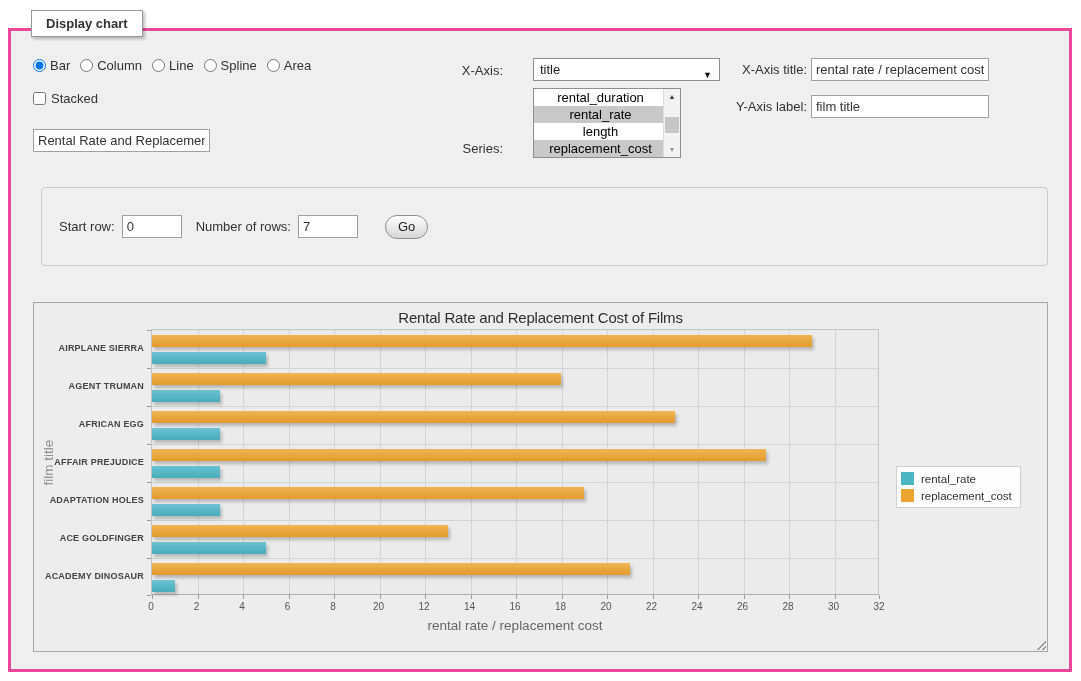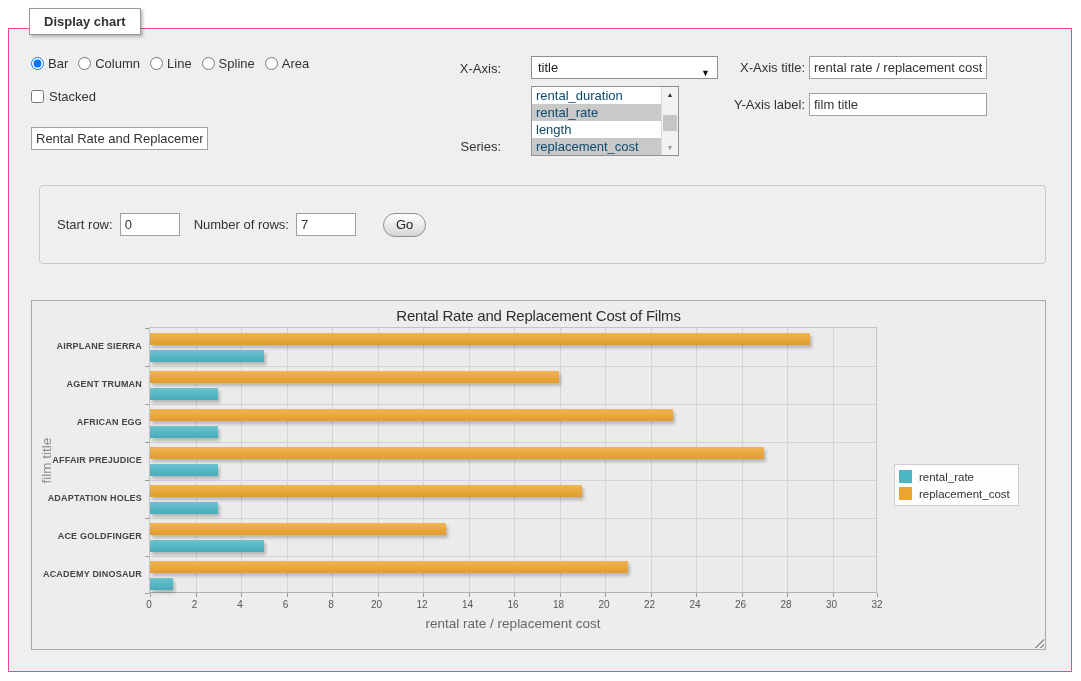--- a/index.html
+++ b/index.html
@@ -1,33 +1,33 @@
 <!DOCTYPE html>
 <html><head>
 <meta charset="utf-8">
 <style>
   * { box-sizing: border-box; margin: 0; padding: 0; }
   html,body { width:1081px; height:681px; background:#fff; font-family:"Liberation Sans", sans-serif; }
-  .fieldset { position:absolute; left:8px; top:28px; width:1064px; height:644px; background:#efefef; border:1px solid #ec4899; }
+  .fieldset { position:absolute; left:8px; top:28px; width:1064px; height:644px; background:#efefef; border:3px solid #ec4899; }
   .legendbox { position:absolute; left:20px; top:-21px; background:#fff; border:1px solid #979797; padding:5px 14px; font-size:13px; font-weight:bold; color:#333; box-shadow:2px 2px 3px rgba(0,0,0,0.25); }
   .form-label { font-size:13px; color:#333; }
   .radio-row { position:absolute; left:22px; top:27px; display:flex; align-items:center; }
   .radio-item { display:inline-flex; align-items:center; margin-right:10px; font-size:13px; color:#333; }
   .radio-item input { margin-right:4px; }
   .stacked-row { position:absolute; left:22px; top:60px; display:flex; align-items:center; font-size:13px; color:#333; }
   .stacked-row input { margin-right:5px; }
   input[type=text] { border:1px solid #a0a0a0; background:#fff; font-family:"Liberation Sans",sans-serif; font-size:13px; color:#333; padding:3px 4px; }
   .title-input { position:absolute; left:22px; top:98px; width:177px; height:23px; }
   .lbl-xaxis { position:absolute; left:402px; top:32px; width:90px; text-align:right; }
   .xaxis-select { position:absolute; left:522px; top:27px; width:187px; height:23px; background:#fff; border:1px solid #8f8f8f; font-size:13px; color:#222; line-height:21px; padding-left:6px; cursor:default; }
   .xaxis-select .arrow { position:absolute; right:7px; top:6px; font-size:9px; color:#111; }
   .lbl-series { position:absolute; left:402px; top:110px; width:90px; text-align:right; }
   .series-box { position:absolute; left:522px; top:57px; width:148px; height:70px; background:#fff; border:1px solid #8f8f8f; display:flex; }
   .series-opts { flex:1; overflow:hidden; }
-  .opt { height:17px; line-height:17px; padding-left:4px; font-size:13px; color:#0c4a6e; white-space:nowrap; }
+  .opt { height:17px; line-height:17px; padding-left:4px; font-size:13px; color:#000000; white-space:nowrap;text-align:center; }
   .opt.sel { background:#c9c9c9; }
   .sb { width:17px; border-left:1px solid #dcdcdc; background:#f2f2f2; position:relative; }
   .sb-btn { height:15px; display:flex; align-items:center; justify-content:center; font-size:7px; color:#333; width:100%; }
   .sb-btn.down { position:absolute; bottom:0; color:#999; }
   .sb-thumb { position:absolute; left:1px; right:1px; top:28px; height:16px; background:#c6c6c6; }
   .lbl-xal { position:absolute; left:700px; top:31px; width:96px; text-align:right; }
   .xal-input { position:absolute; left:800px; top:27px; width:178px; height:23px; }
   .lbl-yal { position:absolute; left:700px; top:68px; width:96px; text-align:right; }
   .yal-input { position:absolute; left:800px; top:64px; width:178px; height:23px; }
   .rows-panel { position:absolute; left:30px; top:156px; width:1007px; height:79px; border:1px solid #c9c9c9; border-radius:4px; display:flex; align-items:center; padding-left:17px; }

